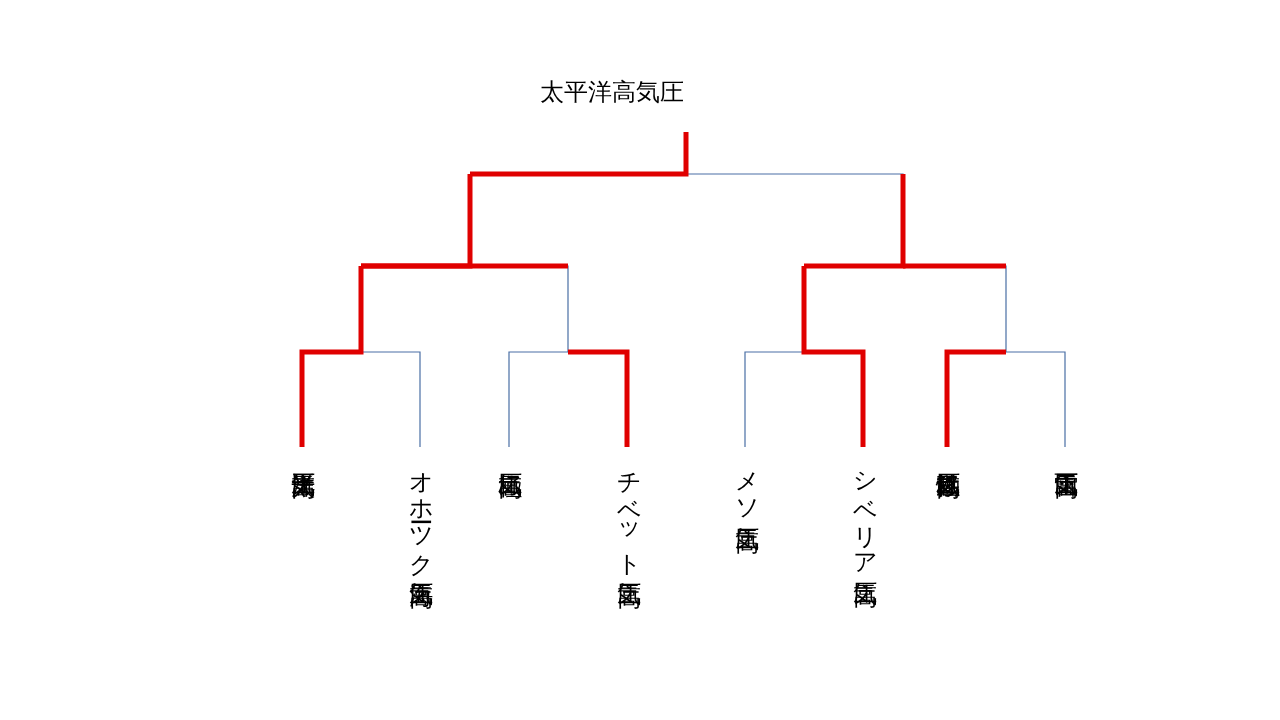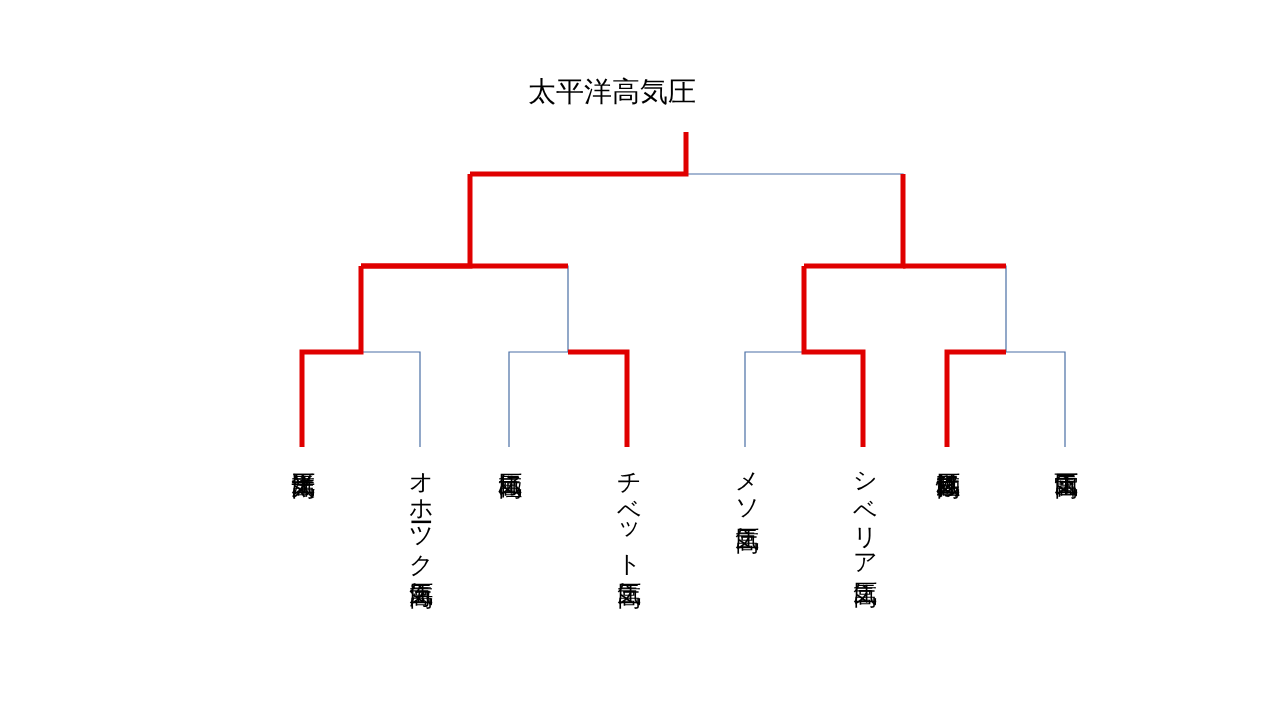--- a/index.html
+++ b/index.html
@@ -24,21 +24,21 @@
   svg.bracket-lines {
     position: absolute;
     left: 0;
     top: 0;
     width: 1280px;
     height: 720px;
   }
   .champion-label {
     position: absolute;
     white-space: nowrap;
-    font-size: 28px;
+    font-size: 24px;
     color: #000000;
     line-height: 1;
   }
   .leaf-label {
     position: absolute;
     writing-mode: vertical-rl;
     text-orientation: upright;
     font-size: 24px;
     color: #000000;
     line-height: 1.05;

